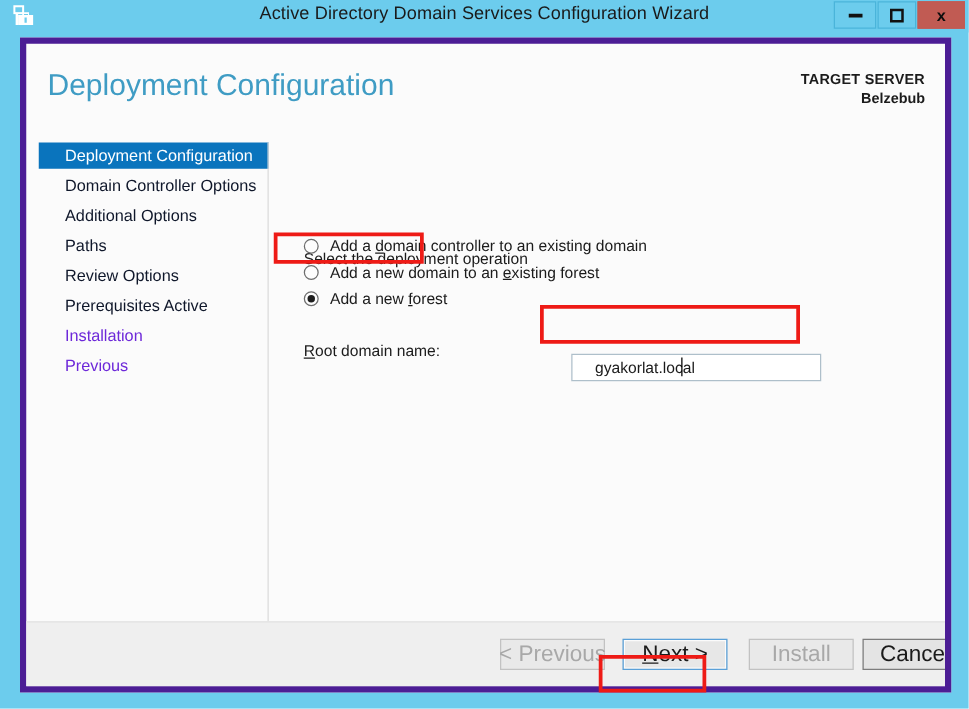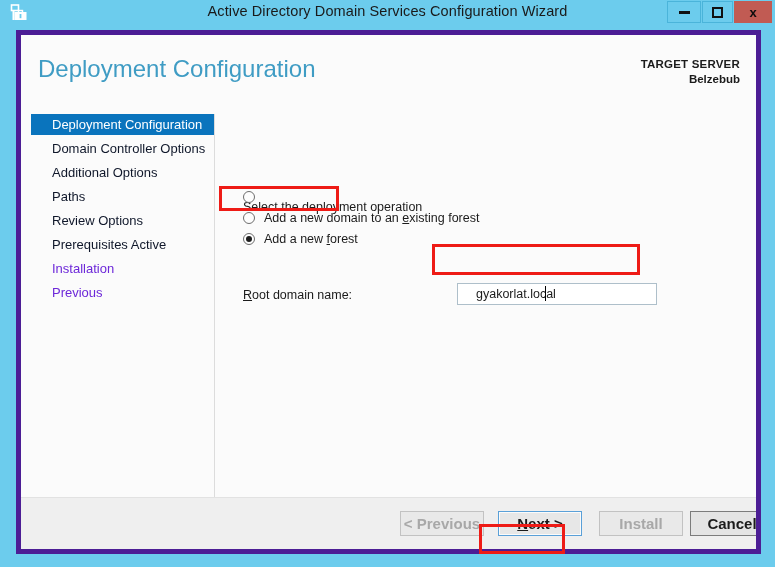--- a/index.html
+++ b/index.html
@@ -152,21 +152,21 @@
     height: 405px;
   }
   .section-label {
     position: absolute;
     font-size: 12.5px;
     color: #1b1b1b;
     white-space: nowrap;
   }
   #op-label { left: 14px; top: 62px; margin-top: 24px; }
   #domain-info-label { left: 14px; top: 145px; }
-  #root-domain-label { left: 14px; top: 174px; }
+  #root-domain-label { left: 14px; top: 160px; }
 
   .radio-row {
     position: absolute;
     left: 14px;
     height: 19px;
     display: flex;
     align-items: center;
     cursor: default;
   }
   .radio-mark {
@@ -237,28 +237,27 @@
     border-top: 1px solid #e2e2e2;
   }
   .fbtn {
     position: absolute;
     top: 13px;
     width: 84px; height: 25px;
     box-sizing: border-box;
     background: #e4e4e4;
     border: 1px solid #a6a6a6;
     font-family: "Liberation Sans", sans-serif;
-    font-size: 15px;
+    font-size: 18px;
     color: #1b1b1b;
     display: flex;
     align-items: center;
     justify-content: center;
     cursor: default;
     white-space: nowrap;
-    font-weight: bold;
   }
   .fbtn.disabled {
     color: #a8a8a8;
     border-color: #c2c2c2;
     background: #e9e9e9;
   }
   #fb-previous { left: 379px; }
   #fb-next {
     left: 477px;
     border: 1px solid #5aa0d8;
@@ -323,20 +322,21 @@
         <div class="nav-item disabled" style="top: 168px;">Previous</div>
       </div>
     <div id="sidebar-divider"></div>
 
     <div id="content">
       <div class="section-label" id="op-label">Select the deployment operation</div>
 
       <div id="radio-group">
           <div class="radio-row" style="top: 73px;">
             <span class="radio-mark"></span>
+            <span class="radio-label">Add a <span class="ak">d</span>omain controller to an existing domain</span>
           </div>
           <div class="radio-row" style="top: 94px;">
             <span class="radio-mark"></span>
             <span class="radio-label">Add a new domain to an <span class="ak">e</span>xisting forest</span>
           </div>
           <div class="radio-row" style="top: 115px; justify-content: center;">
             <span class="radio-mark checked"></span>
             <span class="radio-label">Add a new <span class="ak">f</span>orest</span>
           </div>
         </div>

